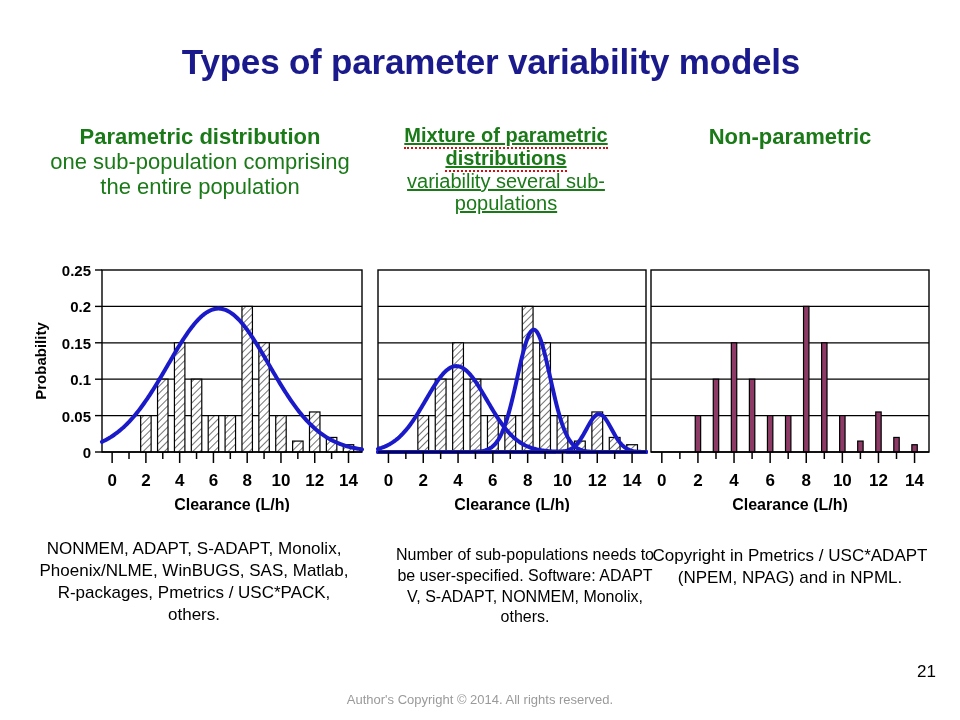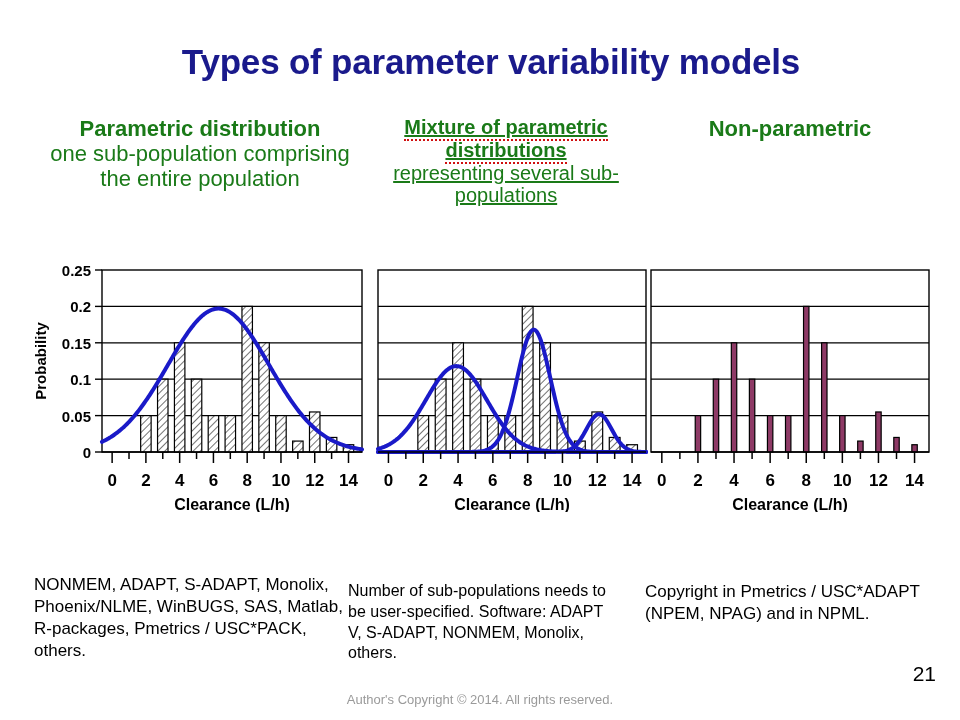--- a/index.html
+++ b/index.html
@@ -13,68 +13,68 @@
   
   .title{
     position:absolute;left:0;top:42px;width:960px;text-align:center;
     font-size:35px;font-weight:bold;color:#1a1a8c;letter-spacing:-0.2px;
     font-family:"Liberation Sans", sans-serif;
     padding-left:11px;
   }
 
   
   .col-head{position:absolute;text-align:center;color:#1a7a18;line-height:1.14;}
-  .col-head .strong{font-weight:bold;}
+  .col-head .strong{font-weight:bold;margin-top:8px;}
   .col-head .plain{font-weight:normal;}
   #head0{left:40px;top:116px;width:320px;font-size:22px;}
   #head1{left:372px;top:116px;width:268px;font-size:20px;text-decoration:underline;}
   #head2{left:645px;top:116px;width:290px;font-size:22px;}
   .sp-err{
     border-bottom:2px dotted #d01010;
     padding-bottom:1px;
   }
 
   
   .chart{position:absolute;}
   #chart0{left:28px;top:262px;width:340px;height:250px;}
   #chart1{left:372px;top:262px;width:280px;height:250px;}
   #chart2{left:645px;top:262px;width:290px;height:250px;}
   .chart svg{display:block;}
 
   
-  .caption{position:absolute;color:#000;line-height:1.30;margin-top:36px;}
+  .caption{position:absolute;text-align:center;color:#000;line-height:1.30;}
   #cap0{left:34px;top:538px;width:320px;font-size:17px;}
-  #cap1{left:348px;top:545px;width:272px;font-size:16px;}
+  #cap1{left:389px;top:545px;width:272px;font-size:16px;}
   #cap2{left:645px;top:545px;width:290px;font-size:17px;}
   .caption b{font-weight:normal;}
 
   
   .pagenum{
-    position:absolute;right:24px;top:662px;font-size:21px;color:#000;margin-left:19px;
+    position:absolute;right:24px;top:662px;font-size:17px;color:#000;margin-left:19px;
   }
   .copyright{
     position:absolute;left:0;top:692px;width:960px;text-align:center;
     font-size:13px;color:#9a9a9a;
   }
 </style>
 </head>
 <body>
 
 <div class="slide">
 
   <div class="title">Types of parameter variability models</div>
 
   <div class="col-head" id="head0">
     <div class="strong">Parametric distribution</div>
     <div class="plain">one sub-population comprising the entire population</div>
   </div>
 
   <div class="col-head" id="head1">
     <div class="strong"><span class="sp-err">Mixture of parametric distributions</span></div>
-    <div class="plain">representing several sub-populations</div>
+    <div class="plain">variability several sub-populations</div>
   </div>
 
   <div class="col-head" id="head2">
     <div class="strong">Non-parametric</div>
   </div>
 
   <div class="chart" id="chart0">
       <svg width="340" height="250" viewBox="0 0 340 250">
         <defs>
           <pattern id="chart0-hatch" width="5" height="5" patternUnits="userSpaceOnUse" patternTransform="rotate(45)">

